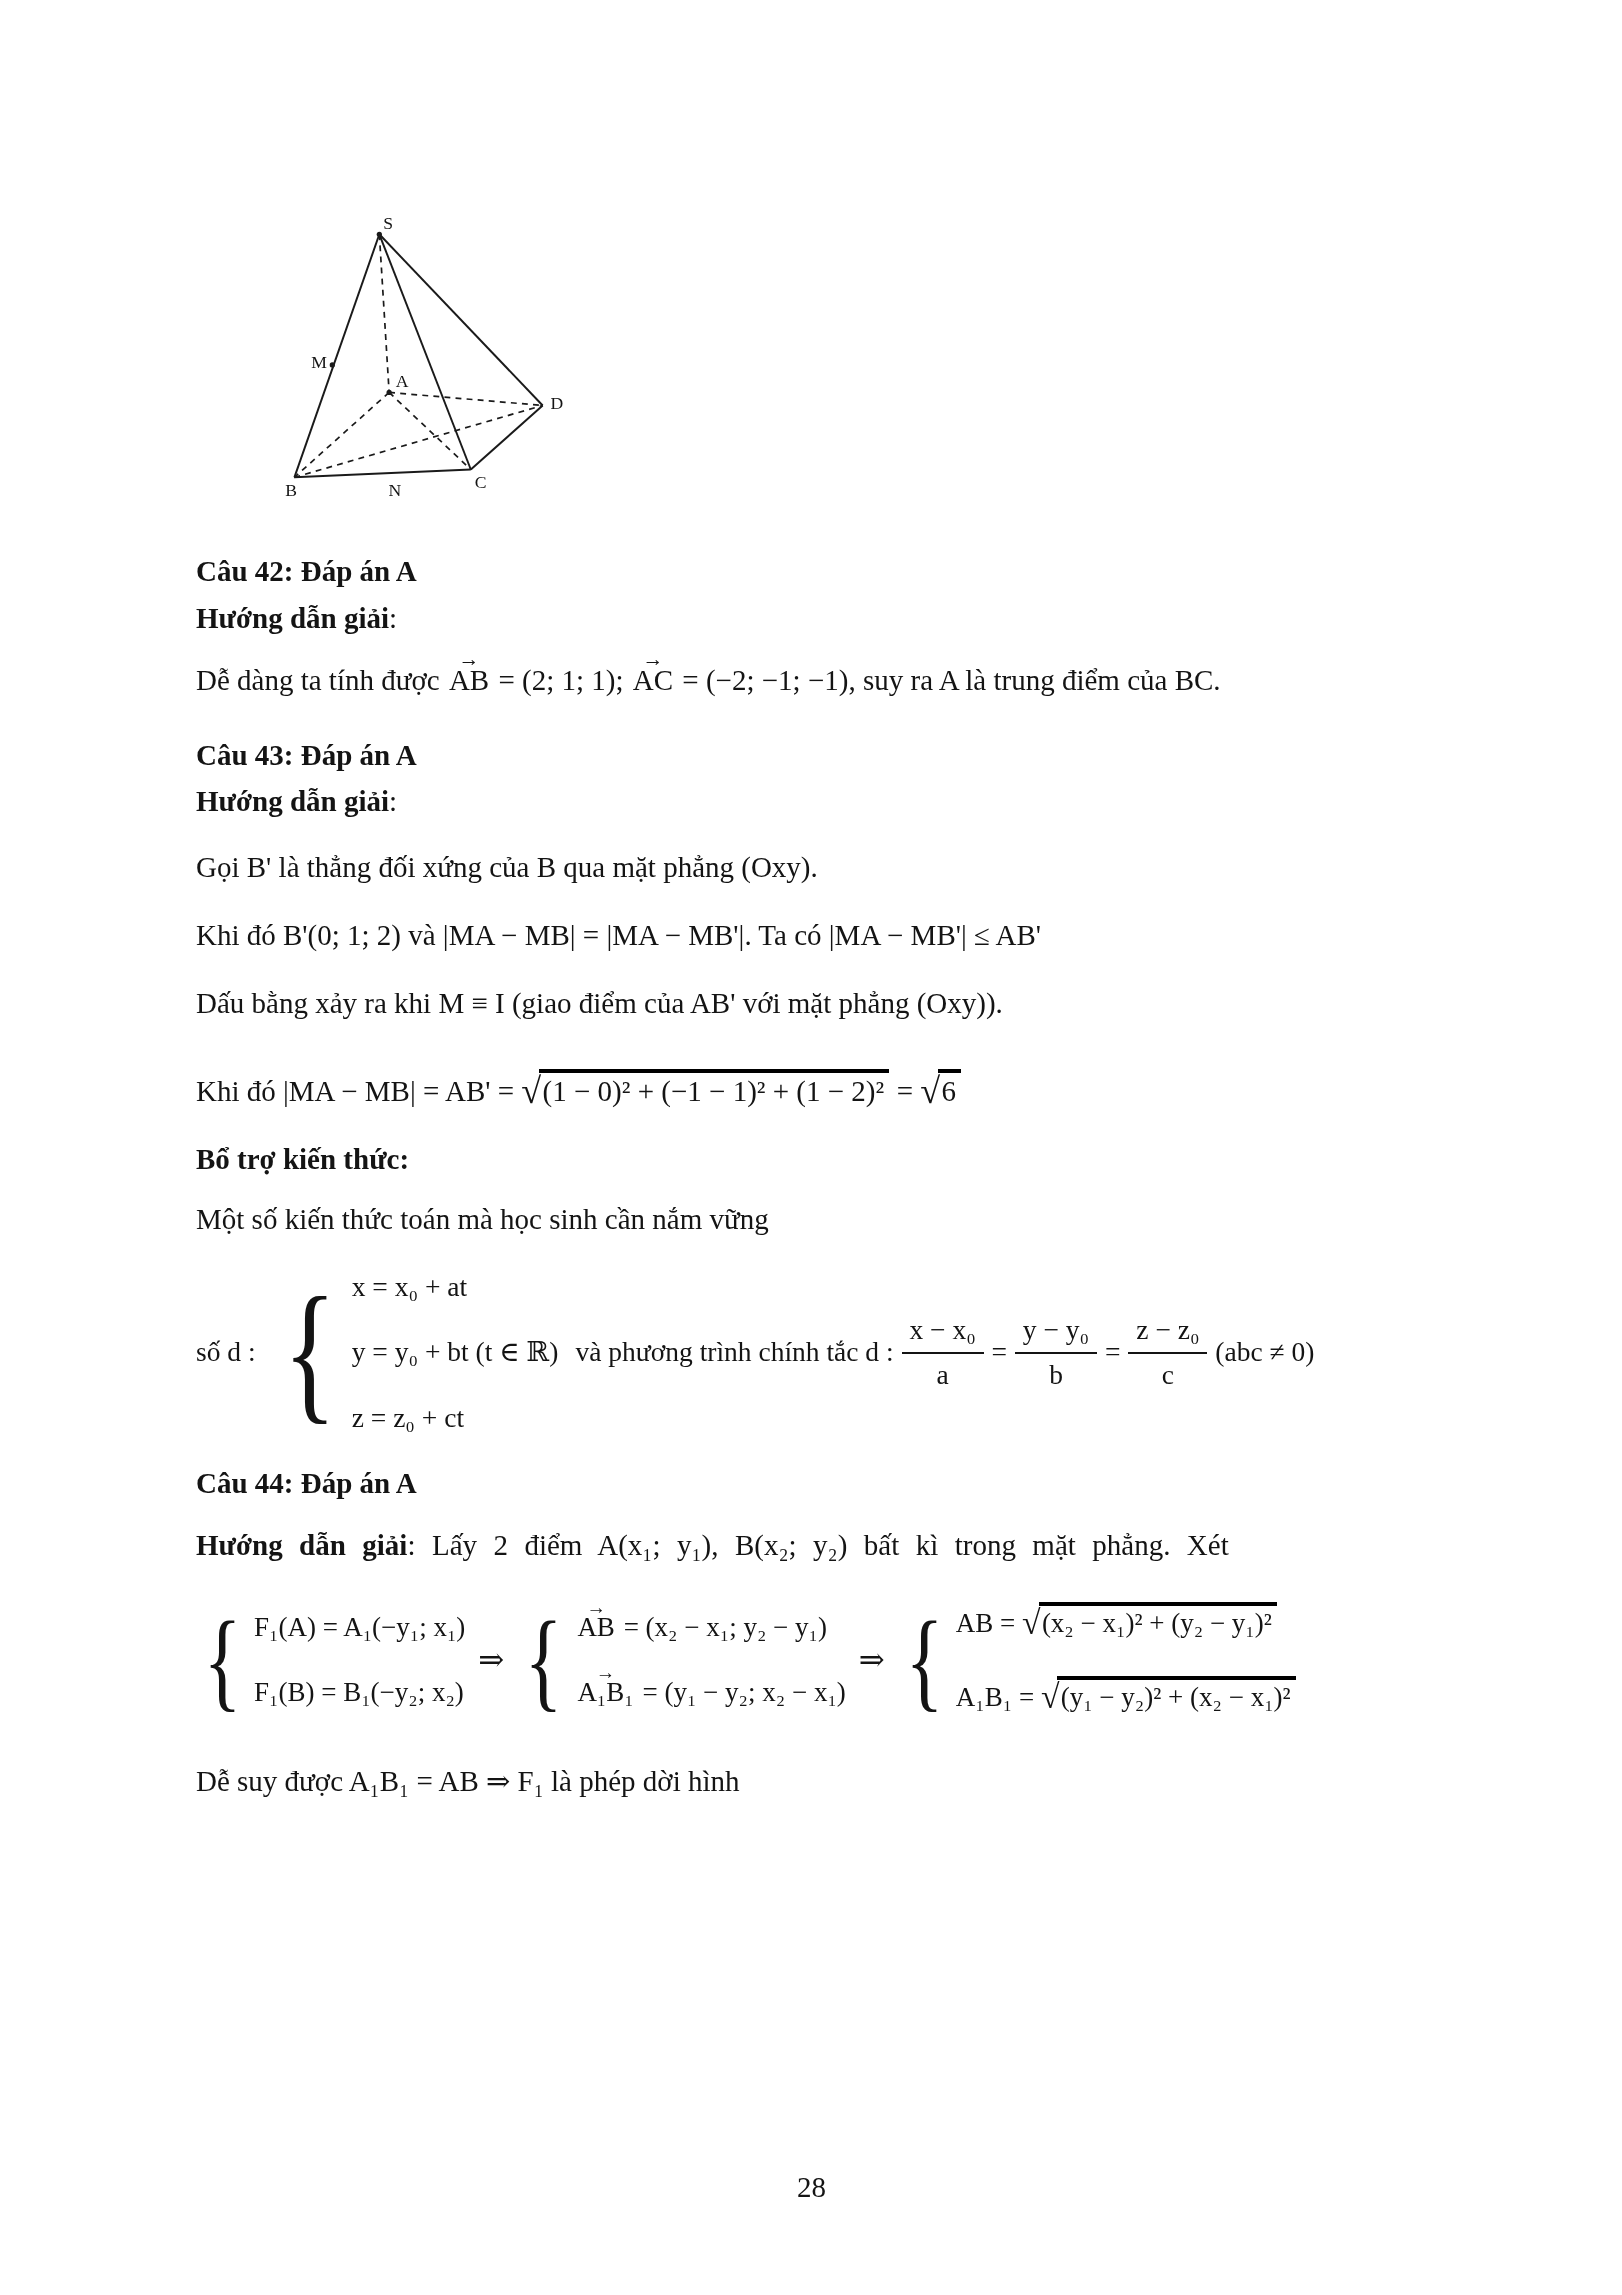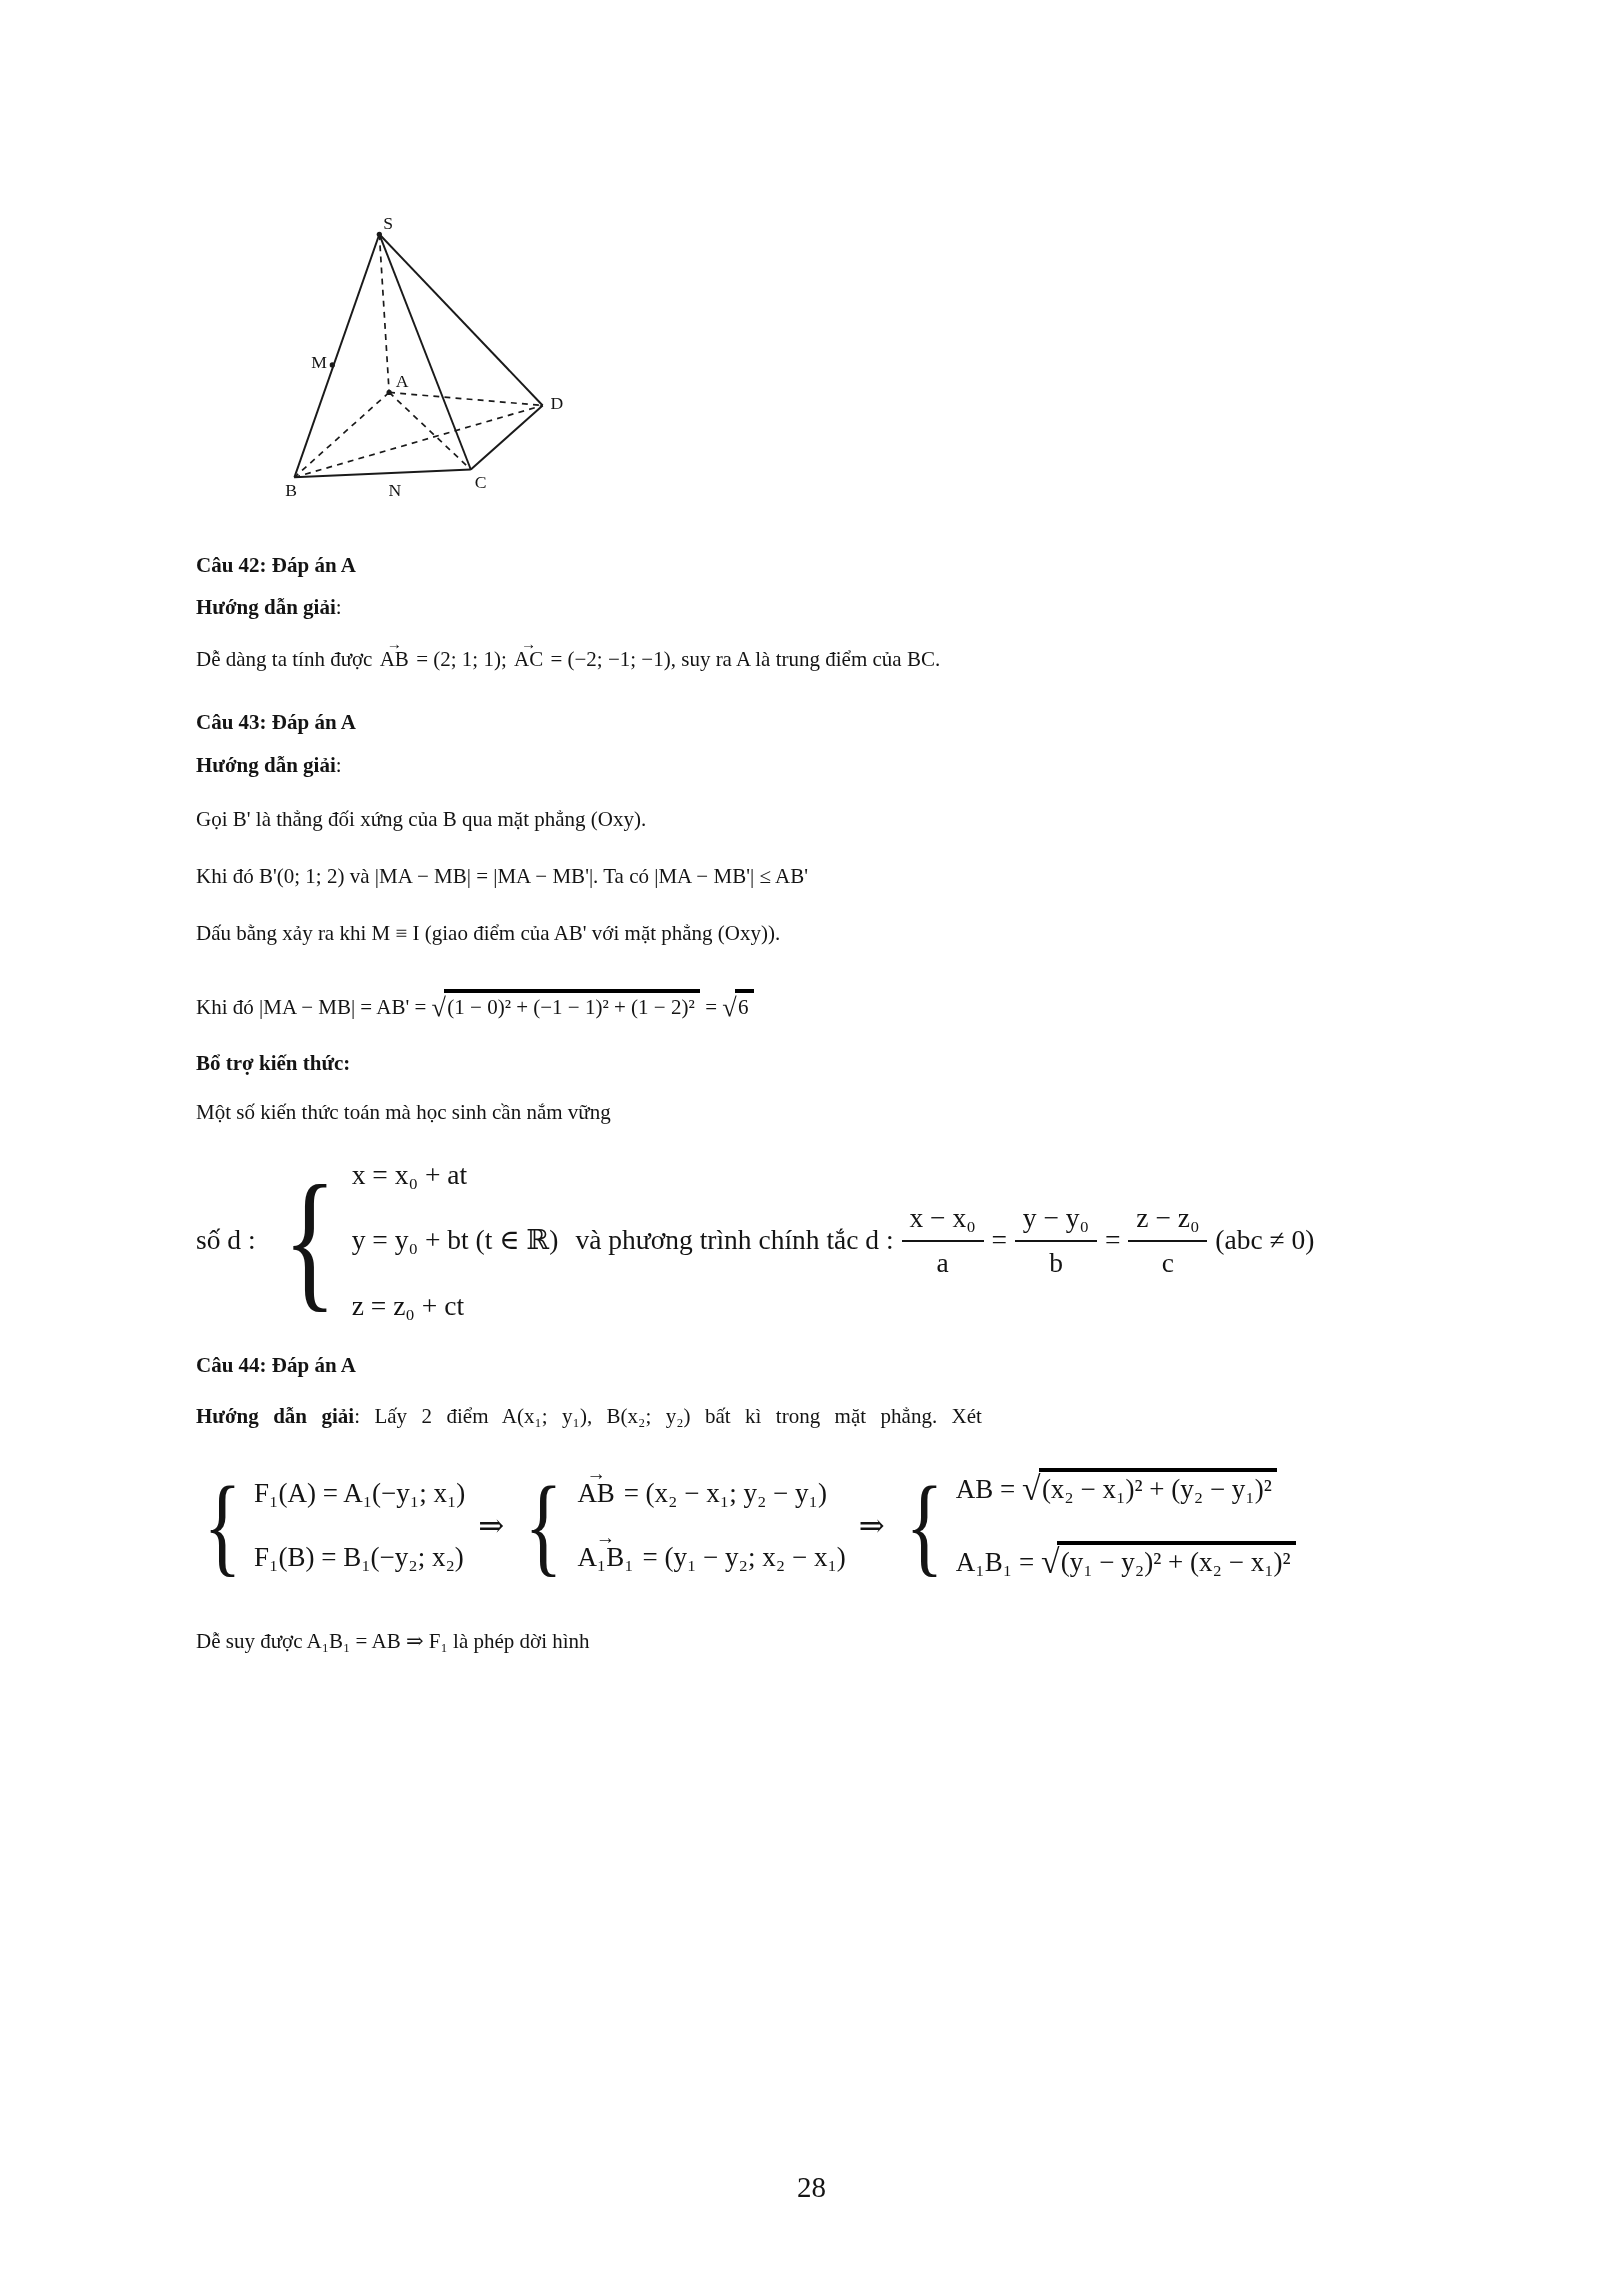--- a/index.html
+++ b/index.html
@@ -6,23 +6,23 @@
   html, body { background:#ffffff; }
   body {
     width:1623px; height:2295px; position:relative;
     font-family:"Liberation Serif","DejaVu Serif",serif;
     color:#141414;
   }
   .page { position:absolute; inset:0; padding:216px 203px 0 196px; }
 
   .figure-wrap { margin-left:59px; width:314px; height:294px; }
 
-  .line { font-size:21px; line-height:1.4; margin-top:27.5px; }
+  .line { font-size:29px; line-height:1.4; margin-top:27.5px; }
   .heading { font-weight:bold; }
-  .guide  { margin-top:13px; }
+  .guide  { margin-top:6px; }
   .guide b { font-weight:bold; }
 
   
   .vec { position:relative; display:inline-block; padding:0 2px; }
   .vec::before {
     content:"→"; position:absolute; top:-0.72em; left:50%;
     transform:translateX(-50%); font-size:0.72em;
   }
 
   

